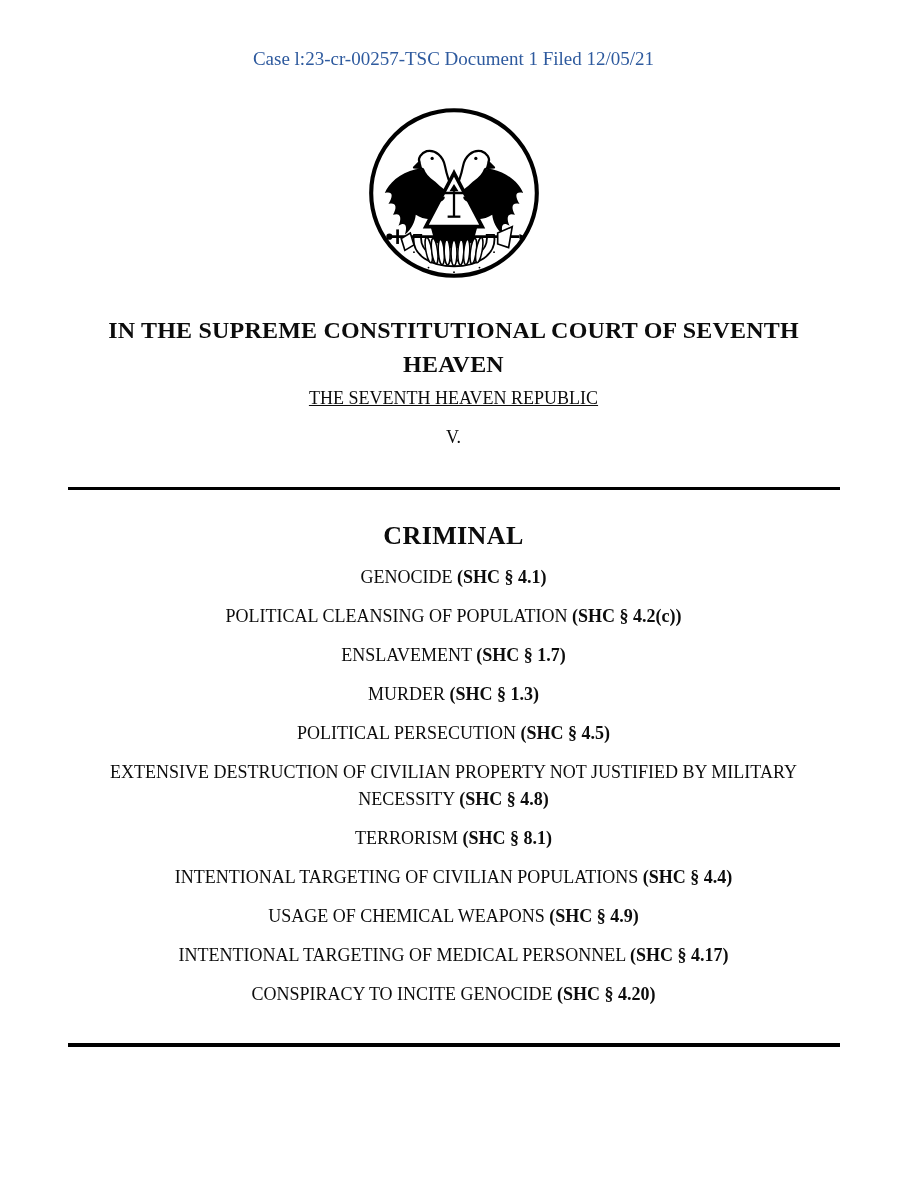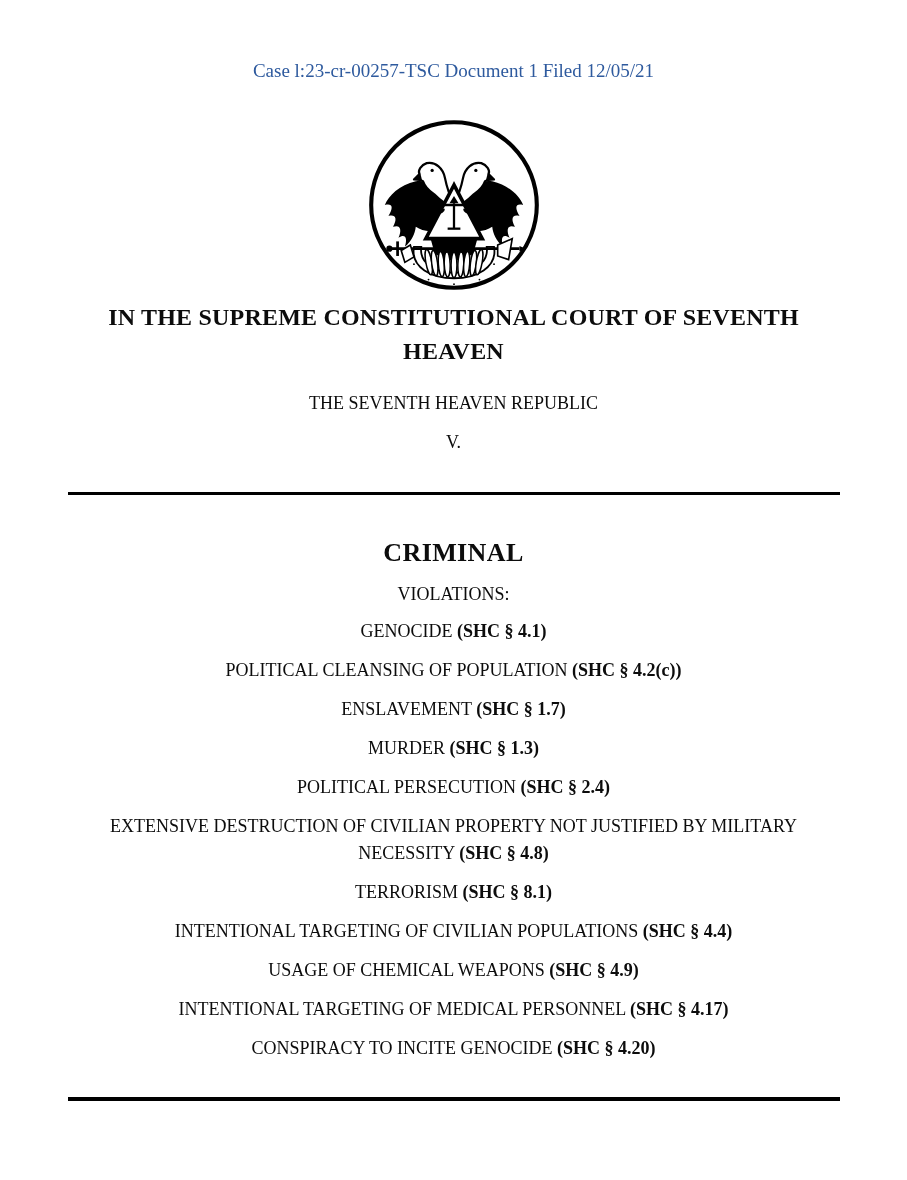--- a/index.html
+++ b/index.html
@@ -6,59 +6,59 @@
   .page {
     position: relative;
     width: 907px;
     height: 1180px;
     background: #ffffff;
     color: #0c0c0c;
     font-family: "Liberation Serif", "DejaVu Serif", serif;
     overflow: hidden;
   }
   .case-header {
-    padding-top: 59px;
+    padding-top: 47px;
     text-align: center;
     font-size: 19px;
     line-height: 24px;
     color: #2e5a9e;
   }
   .seal-wrap {
     width: 182px;
     height: 182px;
     margin: 31px auto 0 auto;
   }
   .seal-wrap svg { display: block; width: 182px; height: 182px; }
   .court-title {
     width: 780px;
-    margin: 4px auto 0 auto;
+    margin: 29px auto 0 auto;
     text-align: center;
     font-size: 24px;
     font-weight: bold;
     line-height: 34px;
     letter-spacing: 0.2px;
   }
   .caption-line {
     text-align: center;
     font-size: 18px;
     line-height: 22px;
   }
-  .plaintiff { margin-top: 24px; }
+  .plaintiff { margin-top: 6px; text-decoration: underline; }
   .versus    { margin-top: 17px; }
   .defendant { margin-top: 17px; }
   .rule {
     width: 772px;
     margin: 0 auto;
     border: none;
     background: #000;
   }
   .rule-top    { height: 3px; margin-top: 39px; }
   .rule-bottom { height: 4px; margin-top: 35px; }
   .criminal-heading {
-    margin-top: 42px;
+    margin-top: 30px;
     text-align: center;
     font-size: 26px;
     font-weight: bold;
     line-height: 32px;
     letter-spacing: 0.4px;
   }
   .violations-label {
     margin-top: 13px;
     text-align: center;
     font-size: 18px;
@@ -150,42 +150,41 @@
 
   <div class="caption-line plaintiff">THE SEVENTH HEAVEN REPUBLIC</div>
 
   <div class="caption-line versus">V.</div>
 
 
   <div class="rule rule-top"></div>
 
   <div class="criminal-heading">CRIMINAL</div>
 
-  <div class="violations-label">VIOLATIONS:</div>
 
   <div class="charges">
     <div class="charge">
       <span class="charge-name">GENOCIDE</span>
       <span class="charge-cite">(SHC § 4.1)</span>
     </div>
     <div class="charge">
       <span class="charge-name">POLITICAL CLEANSING OF POPULATION</span>
       <span class="charge-cite">(SHC § 4.2(c))</span>
     </div>
     <div class="charge">
       <span class="charge-name">ENSLAVEMENT</span>
       <span class="charge-cite">(SHC § 1.7)</span>
     </div>
     <div class="charge">
       <span class="charge-name">MURDER</span>
       <span class="charge-cite">(SHC § 1.3)</span>
     </div>
     <div class="charge">
       <span class="charge-name">POLITICAL PERSECUTION</span>
-      <span class="charge-cite">(SHC § 2.4)</span>
+      <span class="charge-cite">(SHC § 4.5)</span>
     </div>
     <div class="charge">
       <span class="charge-name">EXTENSIVE DESTRUCTION OF CIVILIAN PROPERTY NOT JUSTIFIED BY MILITARY NECESSITY</span>
       <span class="charge-cite">(SHC § 4.8)</span>
     </div>
     <div class="charge">
       <span class="charge-name">TERRORISM</span>
       <span class="charge-cite">(SHC § 8.1)</span>
     </div>
     <div class="charge">

